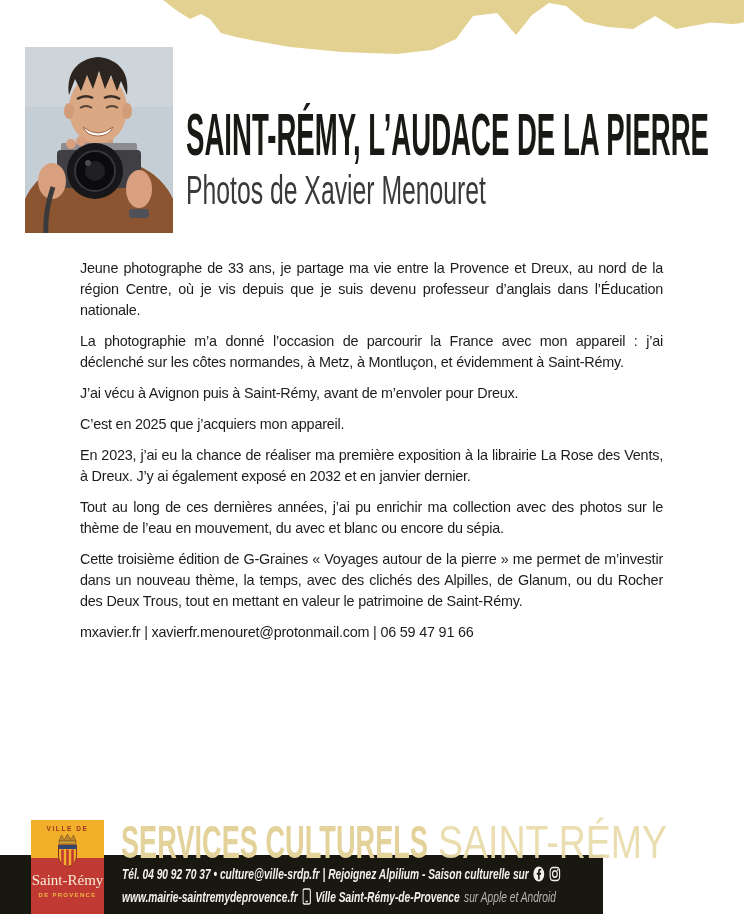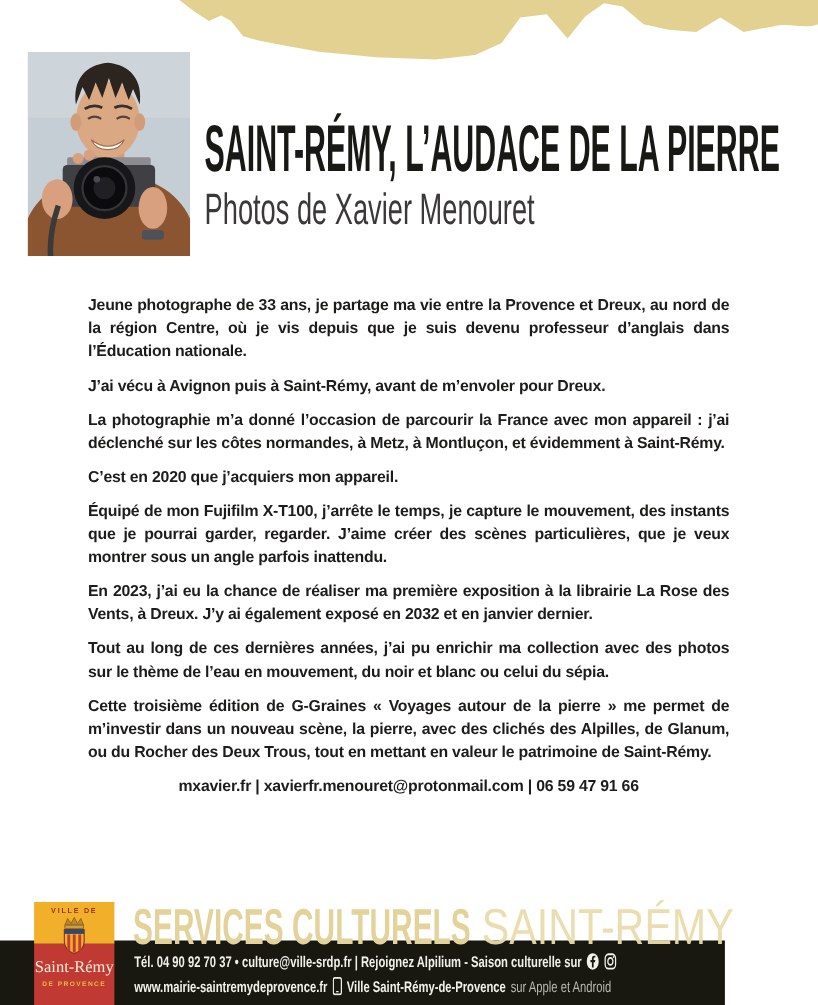--- a/index.html
+++ b/index.html
@@ -5,27 +5,27 @@
   html,body{margin:0;padding:0;background:#ffffff;}
   .page{position:relative;width:744px;height:914px;background:#ffffff;overflow:hidden;
         font-family:"Liberation Sans",sans-serif;}
   
   .torn{position:absolute;left:0;top:0;width:744px;height:62px;}
   
   .photo{position:absolute;left:25px;top:47px;width:148px;height:186px;overflow:hidden;}
   
   .header-svg{position:absolute;left:186px;top:103px;width:545px;height:115px;}
   
-  .body-copy{position:absolute;left:80px;top:268px;width:583px;color:#1d1c1b;
-             font-size:14.4px;line-height:21px;letter-spacing:-0.2px;font-weight:bold;}
+  .body-copy{position:absolute;left:80px;top:258px;width:583px;color:#1d1c1b;
+             font-size:14.4px;line-height:21px;letter-spacing:-0.2px;}
   .body-copy p{margin:0 0 10px 0;text-align:justify;}
-  .body-copy p.contact{text-align:center;}
+  .body-copy p.contact{text-align:left;}
   
   .banner-svg{position:absolute;left:0;top:812px;width:744px;height:50px;z-index:3;}
-  .black-bar{position:absolute;left:0;top:855px;width:659px;height:59px;background:#181811;z-index:1;}
+  .black-bar{position:absolute;left:0;top:855px;width:603px;height:59px;background:#181811;z-index:1;font-style:italic;}
   .bar-lines{position:absolute;left:122px;top:7px;transform:scaleX(0.73);transform-origin:left top;
              color:#f1f0e9;font-size:14px;font-weight:bold;white-space:nowrap;}
   .bar-line{display:flex;align-items:center;height:23px;gap:6px;}
   .bar-line .reg{font-weight:normal;color:#b8b7ae;}
   .bar-icon{flex:0 0 auto;}
   
   .logo{position:absolute;left:31px;top:820px;width:73px;height:94px;z-index:4;}
   .logo .top{position:absolute;left:0;top:0;width:73px;height:38px;background:#f2b02a;}
   .logo .bottom{position:absolute;left:0;top:38px;width:73px;height:56px;background:#c03a33;}
   .logo .villede{position:absolute;left:0;top:5px;width:73px;text-align:center;
@@ -86,27 +86,26 @@
     </svg>
   </div>
 
   <svg class="header-svg" viewBox="0 0 545 115">
     <text x="0" y="52" font-family="Liberation Sans, sans-serif" font-size="60" font-weight="700" fill="#181815" textLength="523" lengthAdjust="spacingAndGlyphs">SAINT-RÉMY, L’AUDACE DE LA PIERRE</text>
     <text x="0" y="101" font-family="Liberation Sans, sans-serif" font-size="40" font-weight="400" fill="#3a3938" textLength="300" lengthAdjust="spacingAndGlyphs">Photos de Xavier Menouret</text>
   </svg>
 
   <div class="body-copy">
     <p>Jeune photographe de 33 ans, je partage ma vie entre la Provence et Dreux, au nord de la région Centre, où je vis depuis que je suis devenu professeur d’anglais dans l’Éducation nationale.</p>
+    <p>La photographie m’a donné l’occasion de parcourir la France avec mon appareil : j’ai déclenché sur les côtes normandes, à Metz, à Montluçon, et évidemment à Saint-Rémy.</p>
     <p>J’ai vécu à Avignon puis à Saint-Rémy, avant de m’envoler pour Dreux.</p>
-    <p>La photographie m’a donné l’occasion de parcourir la France avec mon appareil : j’ai déclenché sur les côtes normandes, à Metz, à Montluçon, et évidemment à Saint-Rémy.</p>
-    <p>C’est en 2020 que j’acquiers mon appareil.</p>
-    <p>Équipé de mon Fujifilm X-T100, j’arrête le temps, je capture le mouvement, des instants que je pourrai garder, regarder. J’aime créer des scènes particulières, que je veux montrer sous un angle parfois inattendu.</p>
+    <p>C’est en 2025 que j’acquiers mon appareil.</p>
     <p>En 2023, j’ai eu la chance de réaliser ma première exposition à la librairie La Rose des Vents, à Dreux. J’y ai également exposé en 2032 et en janvier dernier.</p>
-    <p>Tout au long de ces dernières années, j’ai pu enrichir ma collection avec des photos sur le thème de l’eau en mouvement, du noir et blanc ou celui du sépia.</p>
-    <p>Cette troisième édition de G-Graines « Voyages autour de la pierre » me permet de m’investir dans un nouveau scène, la pierre, avec des clichés des Alpilles, de Glanum, ou du Rocher des Deux Trous, tout en mettant en valeur le patrimoine de Saint-Rémy.</p>
+    <p>Tout au long de ces dernières années, j’ai pu enrichir ma collection avec des photos sur le thème de l’eau en mouvement, du avec et blanc ou encore du sépia.</p>
+    <p>Cette troisième édition de G-Graines « Voyages autour de la pierre » me permet de m’investir dans un nouveau thème, la temps, avec des clichés des Alpilles, de Glanum, ou du Rocher des Deux Trous, tout en mettant en valeur le patrimoine de Saint-Rémy.</p>
     <p class="contact">mxavier.fr | xavierfr.menouret@protonmail.com | 06 59 47 91 66</p>
   </div>
 
   <svg class="banner-svg" viewBox="0 0 744 50">
     <text x="121" y="46" font-family="Liberation Sans, sans-serif" font-size="46" font-weight="700" fill="#e4d29b" textLength="307" lengthAdjust="spacingAndGlyphs">SERVICES CULTURELS</text>
     <text x="438" y="46" font-family="Liberation Sans, sans-serif" font-size="46" font-weight="400" fill="#e9dcab" textLength="229" lengthAdjust="spacingAndGlyphs" opacity="0.95">SAINT-RÉMY</text>
   </svg>
 
   <div class="black-bar">
     <div class="bar-lines">

